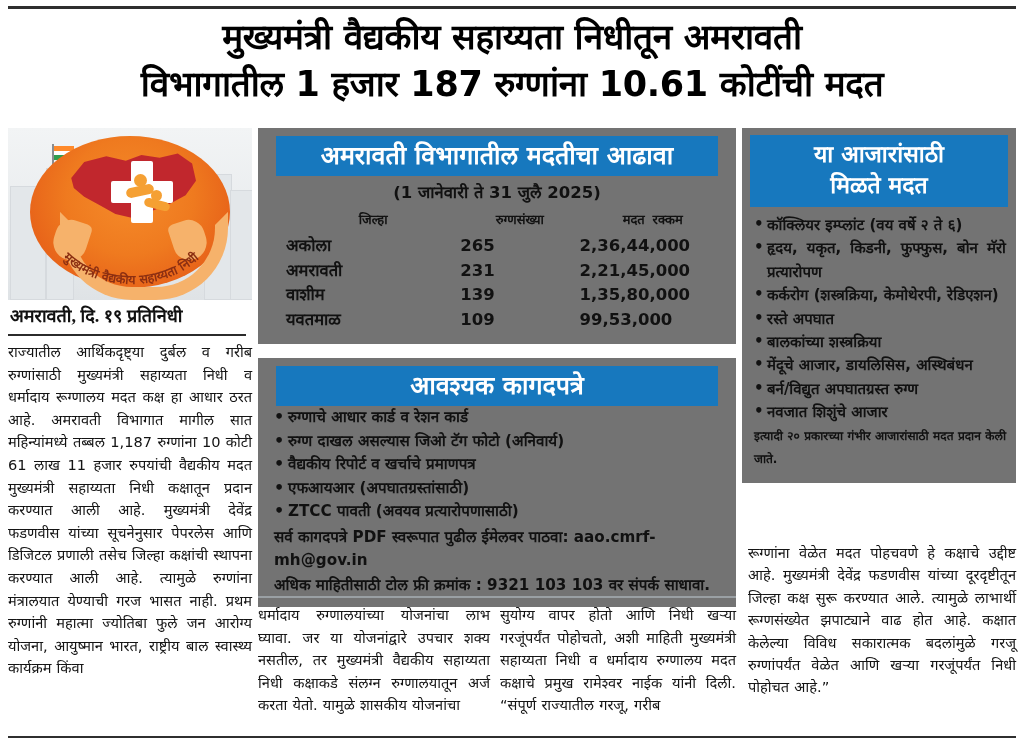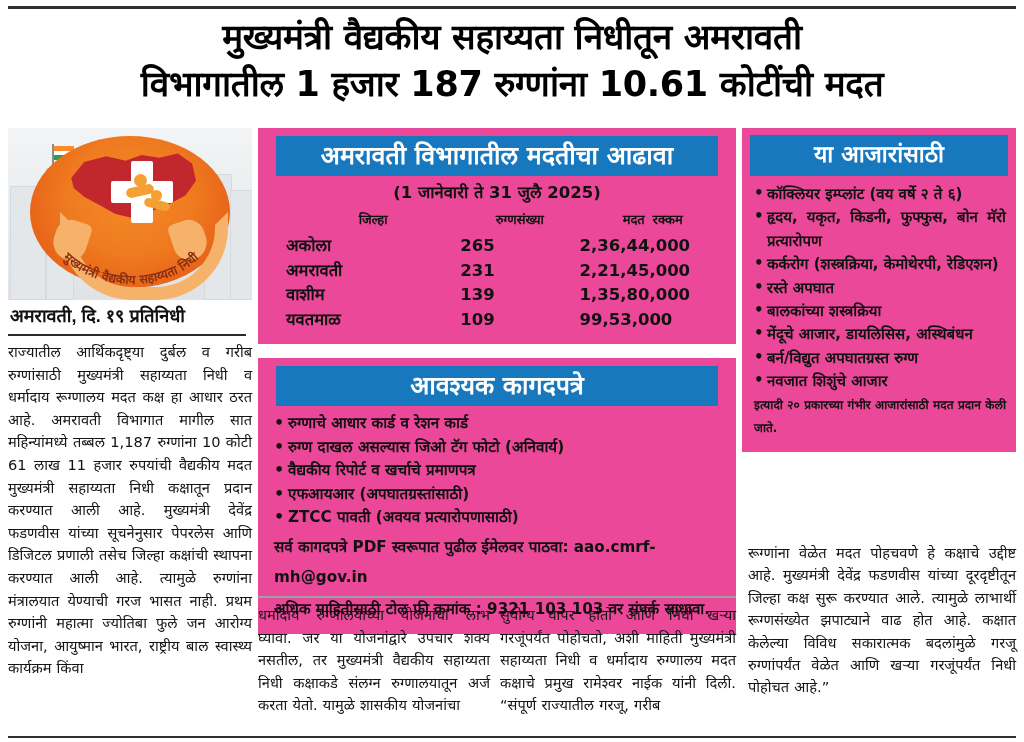--- a/index.html
+++ b/index.html
@@ -71,72 +71,72 @@
           border-radius:16px 6px 16px 18px;transform:rotate(18deg);}
   .hand-r{position:absolute;left:164px;top:92px;width:34px;height:40px;background:#f6b26b;
           border-radius:6px 16px 18px 16px;transform:rotate(-18deg);}
   .logo-arc{
     position:absolute;left:22px;top:8px;width:200px;height:152px;
   }
   .logo-arc text{font-family:"DejaVu Sans","Liberation Sans",sans-serif;font-weight:700;font-size:12.5px;fill:#8c2f12;}
 
   .byline{
     margin-top:4px;
-    font-family:Liberation Sans, sans-serif;
+    font-family:Liberation Serif, serif;
     font-weight:700;font-size:18px;line-height:24px;color:#111;
     padding-left:2px;
   }
   .byline-rule{margin:6px 0 5px 0;height:2px;background:#2b2b2b;width:238px;}
 
   .body-text{
     font-family:"DejaVu Sans","Liberation Sans",sans-serif;
     font-size:14.6px;line-height:22.6px;color:#141414;
     text-align:justify;text-justify:inter-word;
     word-spacing:0.5px;
   }
   .body-text p{margin:0;}
 
   
   .banner{
     background:#1778be;color:#ffffff;text-align:center;
     font-family:"DejaVu Sans","Liberation Sans",sans-serif;
     font-weight:700;
     box-sizing:border-box;
   }
-  .panel{background:#ec4899;box-sizing:border-box;}
+  .panel{background:#737373;box-sizing:border-box;}
 
   
   .tbl-panel{width:478px;padding:8px 10px 12px 10px;}
   .tbl-banner{font-size:25px;line-height:40px;height:40px;margin:0 8px;}
   .tbl-date{
     text-align:center;font-weight:700;font-size:16.5px;line-height:30px;
     font-family:"DejaVu Sans","Liberation Sans",sans-serif;color:#111;
     margin-top:2px;
   }
   table.reviewtable{width:100%;border-collapse:collapse;
     font-family:"DejaVu Sans","Liberation Sans",sans-serif;font-weight:700;color:#111;}
   table.reviewtable th{font-size:13px;line-height:26px;font-weight:700;text-align:center;padding:0;font-family:Liberation Mono, monospace;}
   table.reviewtable td{font-size:16.5px;line-height:24.5px;padding:0;}
   .c-dist{width:42%;padding-left:18px!important;}
   .c-num{width:26%;}
   .c-amt{width:32%;}
 
   
   .docs-panel{width:478px;margin-top:14px;padding:8px 10px 10px 10px;}
   .docs-banner{font-size:25px;line-height:40px;height:40px;margin:0 8px;}
-  ul.bullets{list-style:none;margin:6px 0 0 0;padding:0 2px 0 6px;}
+  ul.bullets{list-style:none;margin:0 0 0 0;padding:0 2px 0 6px;}
   ul.bullets li{
     font-family:"DejaVu Sans","Liberation Sans",sans-serif;
     font-weight:700;font-size:15.2px;line-height:23.5px;color:#111;
     padding-left:14px;position:relative;
   }
   ul.bullets li::before{content:"\2022";position:absolute;left:0;top:-1px;font-size:16px;}
   .docs-note{
     font-family:"DejaVu Sans","Liberation Sans",sans-serif;
-    font-weight:700;font-size:15.2px;line-height:30px;color:#111;
+    font-weight:700;font-size:15.2px;line-height:23px;color:#111;
     margin-top:2px;padding:0 2px 0 6px;
   }
 
   
   .ail-panel{width:274px;padding:7px 8px 12px 8px;}
   .ail-banner{font-size:23px;line-height:31px;padding:4px 0 6px 0;}
   ul.bullets-r{list-style:none;margin:7px 0 0 0;padding:0 2px 0 4px;}
   ul.bullets-r li{
     font-family:"DejaVu Sans","Liberation Sans",sans-serif;
     font-weight:700;font-size:15px;line-height:23.4px;color:#111;
@@ -263,20 +263,21 @@
       </ul>
       <div class="docs-note">सर्व कागदपत्रे PDF स्वरूपात पुढील ईमेलवर पाठवा: aao.cmrf-mh@gov.in</div>
       <div class="docs-note">अधिक माहितीसाठी टोल फ्री क्रमांक : 9321 103 103 वर संपर्क साधावा.</div>
     </div>
   </div>
 
   <div class="col-right">
     <div class="panel ail-panel">
       <div class="banner ail-banner">
         <div>या आजारांसाठी</div>
+        <div>मिळते मदत</div>
       </div>
       <ul class="bullets-r">
         <li>कॉक्लियर इम्प्लांट (वय वर्षे २ ते ६)</li>
         <li>हृदय, यकृत, किडनी, फुफ्फुस, बोन मॅरो प्रत्यारोपण</li>
         <li>कर्करोग (शस्त्रक्रिया, केमोथेरपी, रेडिएशन)</li>
         <li>रस्ते अपघात</li>
         <li>बालकांच्या शस्त्रक्रिया</li>
         <li>मेंदूचे आजार, डायलिसिस, अस्थिबंधन</li>
         <li>बर्न/विद्युत अपघातग्रस्त रुग्ण</li>
         <li>नवजात शिशुंचे आजार</li>

